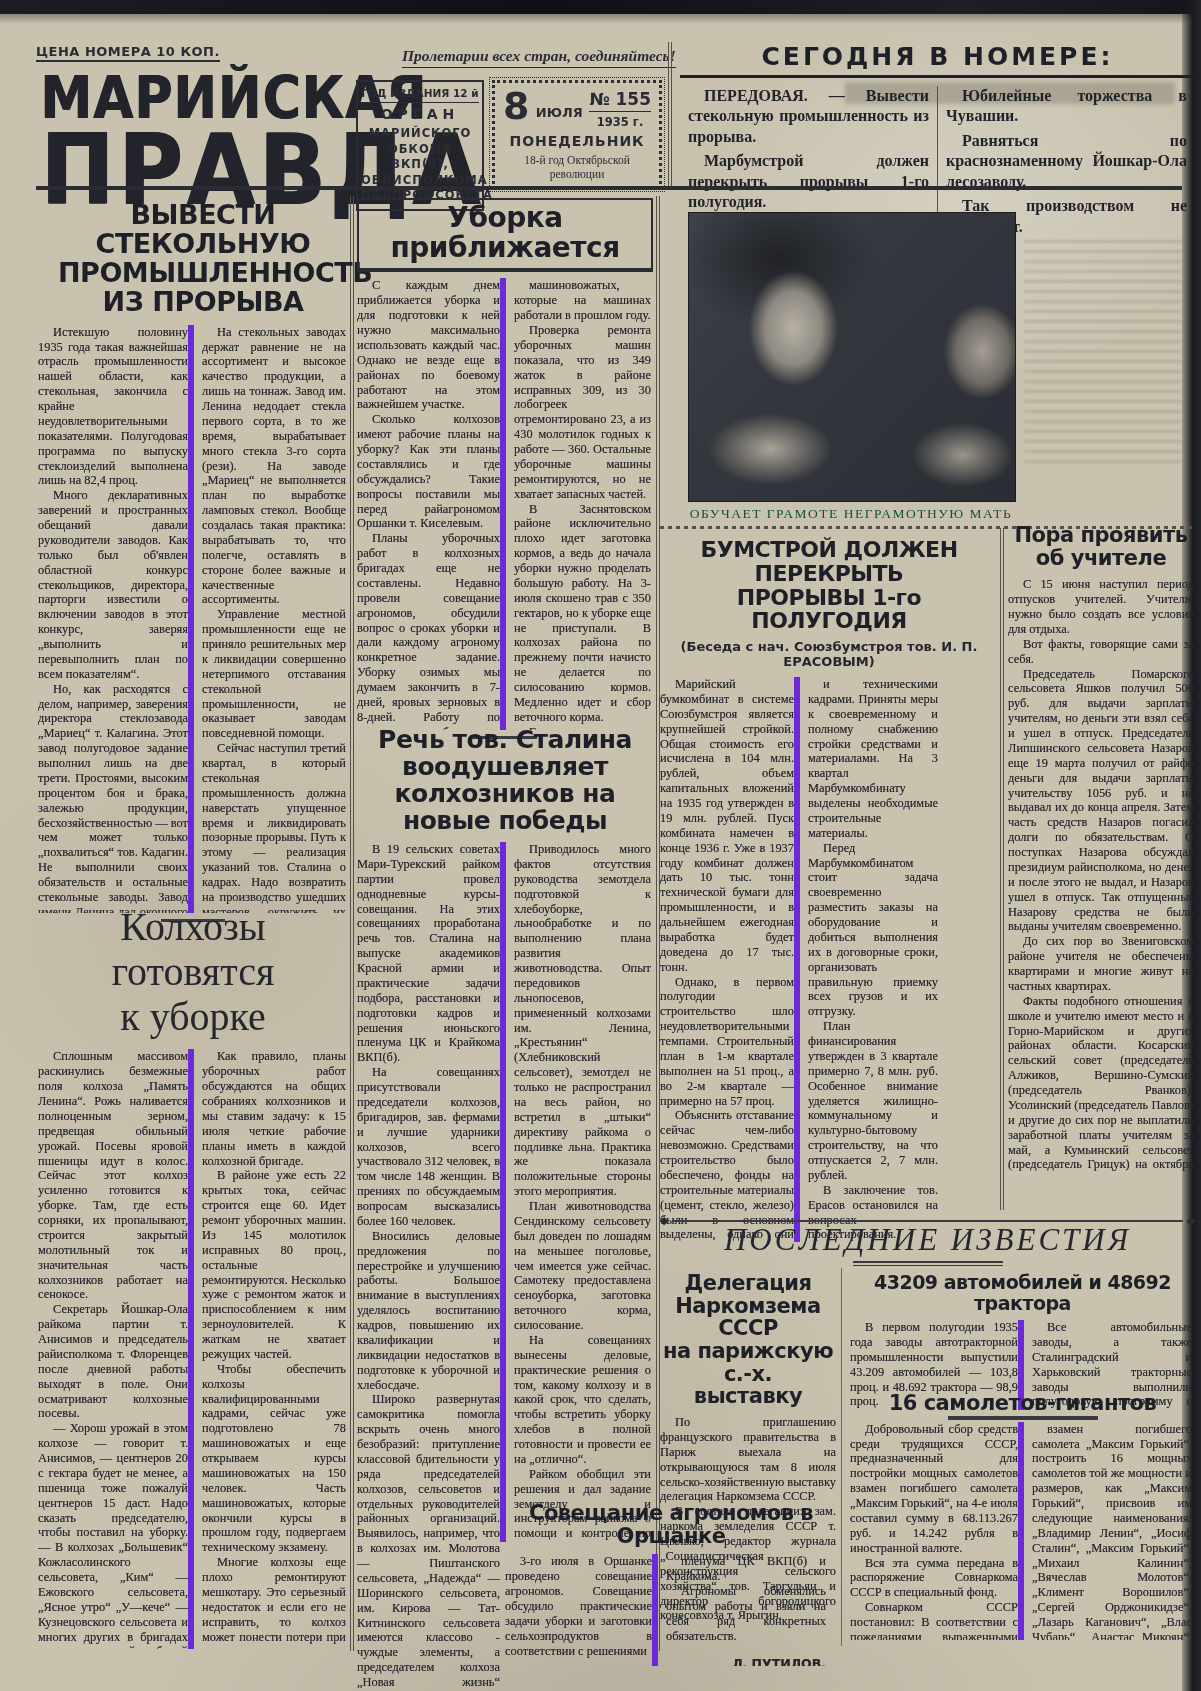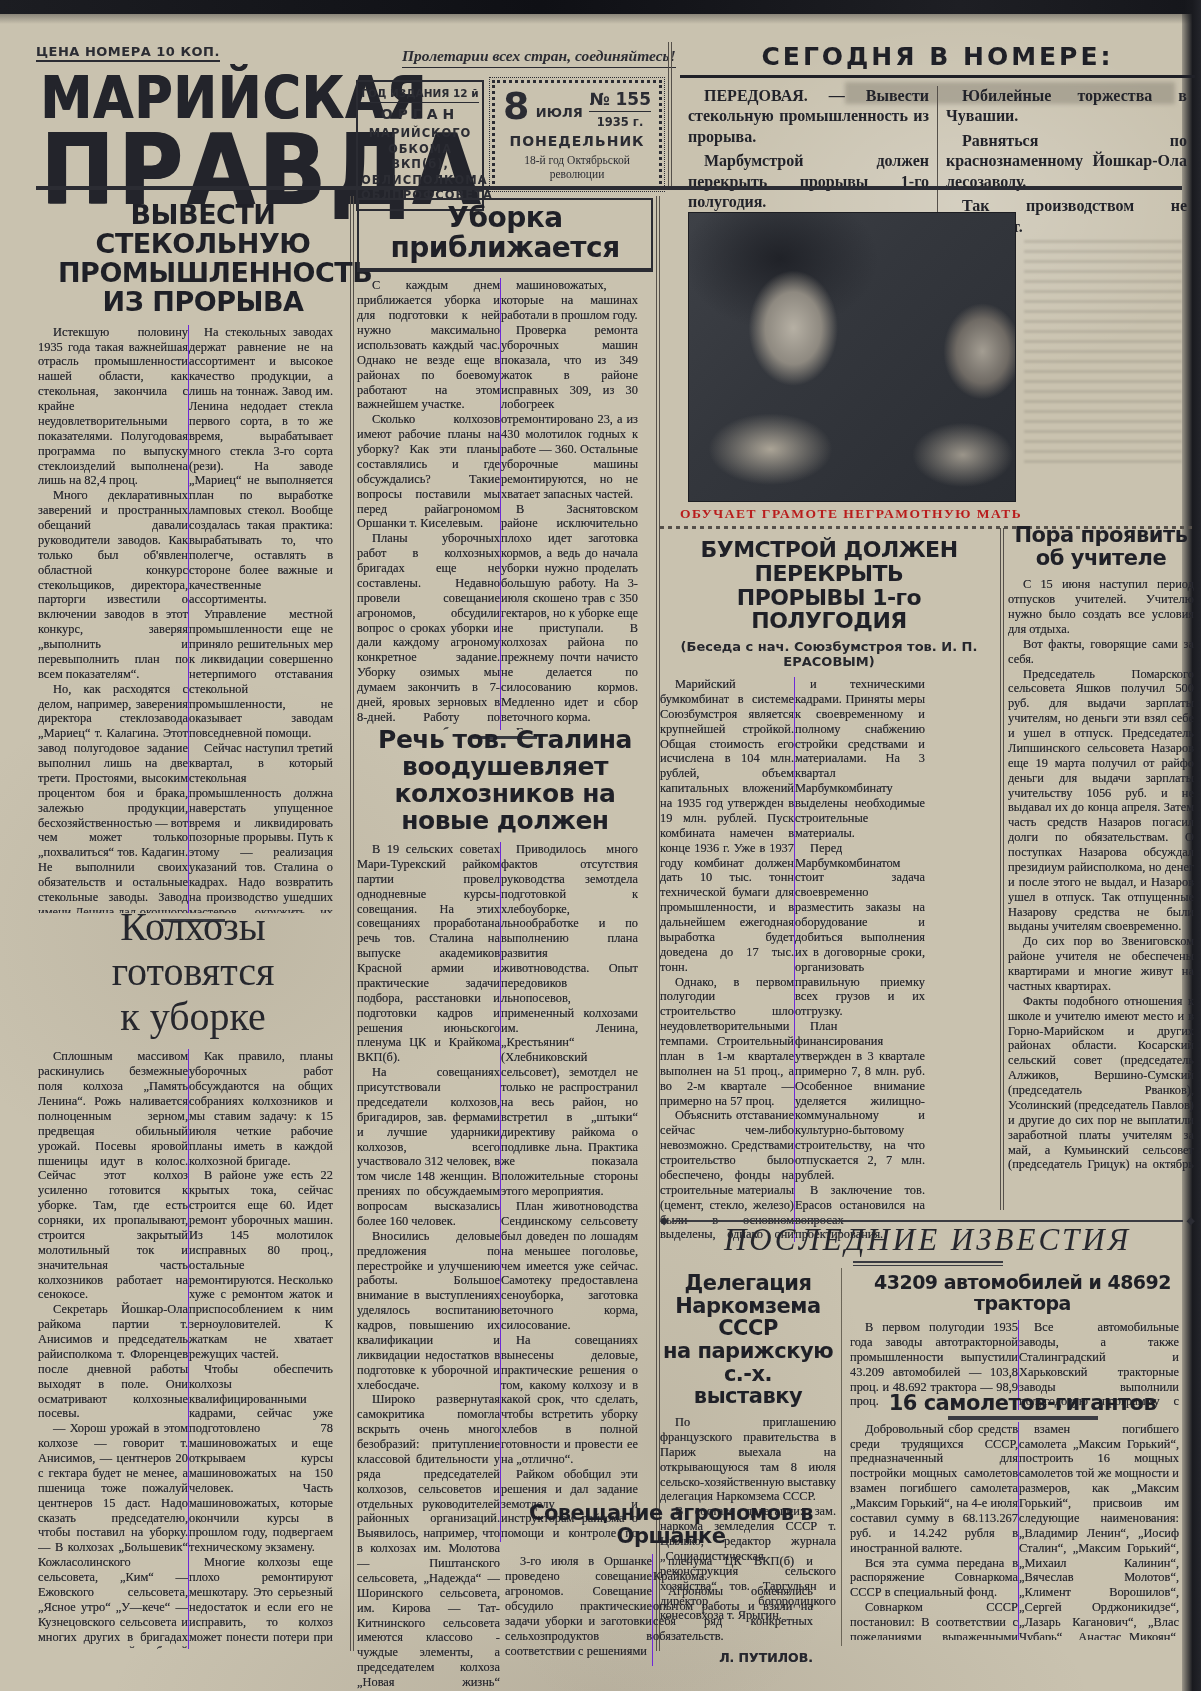--- a/index.html
+++ b/index.html
@@ -46,25 +46,25 @@
   .rule-h{background:#2b2c33;}
   .v-double{border-left:1px solid #55504a;border-right:1px solid #55504a;width:2px;}
   .v-thin{border-left:1px solid #6b6557;width:0;}
   
   .h-black{font-family:"DejaVu Sans",sans-serif;font-weight:bold;color:#1f2027;text-align:center;line-height:1.08;letter-spacing:-.5px;}
   .h-serif{font-family:"Liberation Serif",serif;color:#26272d;text-align:center;line-height:1.12;}
   .boxed{border:2px solid #2b2c33;border-bottom-width:4px;padding:3px 6px 5px;}
   
   .body-cols{display:flex;align-items:flex-start;}
   .col{overflow:hidden;}
-  .col + .col{border-left:1px solid #6d28d9;padding-left:0;}
+  .col + .col{border-left:6px solid #6d28d9;padding-left:8px;}
   .col p{margin:0;font-size:12.4px;line-height:1.2;text-align:justify;text-indent:15px;color:#26272e;text-shadow:0 0 .4px rgba(35,35,45,.55);}
-  .col p.byline, p.byline{font-family:"DejaVu Sans",sans-serif;font-weight:bold;font-size:12.5px;text-align:right;text-indent:0;margin-top:6px;}
+  .col p.byline, p.byline{font-family:"DejaVu Sans",sans-serif;font-weight:bold;font-size:12.5px;text-align:right;text-indent:0;margin-top:12px;}
   .sep{height:3px;background:#3a3b41;width:64px;margin:6px auto;}
-  .caption{font-family:"Liberation Serif",serif;font-weight:bold;font-size:13.5px;letter-spacing:1.5px;text-align:center;color:#b91c1c;}
+  .caption{font-family:"Liberation Serif",serif;font-weight:normal;font-size:13.5px;letter-spacing:1.5px;text-align:center;color:#14532d;}
   .wave{height:3px;background:repeating-linear-gradient(90deg,#55504a 0 4px,transparent 4px 8px);}
   .subhead{font-family:"DejaVu Sans",sans-serif;font-weight:bold;font-size:13px;text-align:center;color:#26272d;}
   .news-banner{font-family:"Liberation Serif",serif;font-style:italic;font-size:31px;letter-spacing:3px;text-align:center;color:#26272d;}
   .news-underline{width:150px;border-top:2px solid #3a3b41;border-bottom:1px solid #3a3b41;height:2px;margin:3px auto 0;}
   .diamond-rule{display:flex;align-items:center;color:#2b2c33;}
   .diamond-rule::before,.diamond-rule::after{content:"◆";font-size:11px;}
   .diamond-rule .bar{flex:1;height:2px;background:#3a3b41;margin:0 4px;}
   .photo{border:1px solid #1d1e23;
     background:
       radial-gradient(ellipse 62px 80px at 32% 40%, #b6b0a4 0%, #8e8980 45%, rgba(80,80,82,0) 72%),
@@ -196,21 +196,21 @@
       <p>Если мы плохо подготовимся к уборке, то можем многое потерять в урожае и затянуть сроки уборки. Этого допустить ни в коем случае нельзя. Нужно усилить темпы подготовки к уборке. Каждой колхозной бригаде надо составить четкий план работы на уборку, подготовить крытые тока, отремонтировать уборочные машины и приставить к ним высококвалифицированных проверенных машиновожатых, продезинфицировать зернохранилища — важнейшие задачи ближайших дней.</p>
 
     </div>
   </div>
   <div class="sep"></div>
 </div>
 
 <div class="abs" style="left:357px;top:726px;width:296px;">
   <div class="h-black" style="font-size:25px;">
     <div>Речь тов. Сталина воодушевляет</div>
-    <div>колхозников на новые должен</div>
+    <div>колхозников на новые победы</div>
   </div>
   <div class="body-cols" style="margin-top:8px;">
     <div class="col" style="width:143px;height:848px;">
       <p>В 19 сельских советах Мари-Турекский райком партии провел однодневные курсы-совещания. На этих совещаниях проработана речь тов. Сталина на выпуске академиков Красной армии и практические задачи подбора, расстановки и подготовки кадров и решения июньского пленума ЦК и Крайкома ВКП(б).</p>
       <p>На совещаниях присутствовали председатели колхозов, бригадиров, зав. фермами и лучшие ударники колхозов, всего участвовало 312 человек, в том числе 148 женщин. В прениях по обсуждаемым вопросам высказались более 160 человек.</p>
       <p>Вносились деловые предложения по перестройке и улучшению работы. Большое внимание в выступлениях уделялось воспитанию кадров, повышению их квалификации и ликвидации недостатков в подготовке к уборочной и хлебосдаче.</p>
       <p>Широко развернутая самокритика помогла вскрыть очень много безобразий: притупление классовой бдительности у ряда председателей колхозов, сельсоветов и отдельных руководителей районных организаций. Выявилось, например, что в колхозах им. Молотова — Пиштанского сельсовета, „Надежда“ — Шоринского сельсовета, им. Кирова — Тат-Китнинского сельсовета имеются классово - чуждые элементы, а председателем колхоза „Новая жизнь“ Шоринского сельсовета работал Щелчков сын жандарма. Чужаки вели подрывную работу: калечили и уничтожали лошадей (колхозы „Первое мая“, им. Молотова и др.), растаскивали колхозное добро — инвентарь, хлеб, сбрую (колхозы им. Кирова, „Гудок“ и др.) и даже поджигали колхозные дворы и молотильные сараи.</p>
 
     </div>
     <div class="col" style="width:137px;height:700px;">

